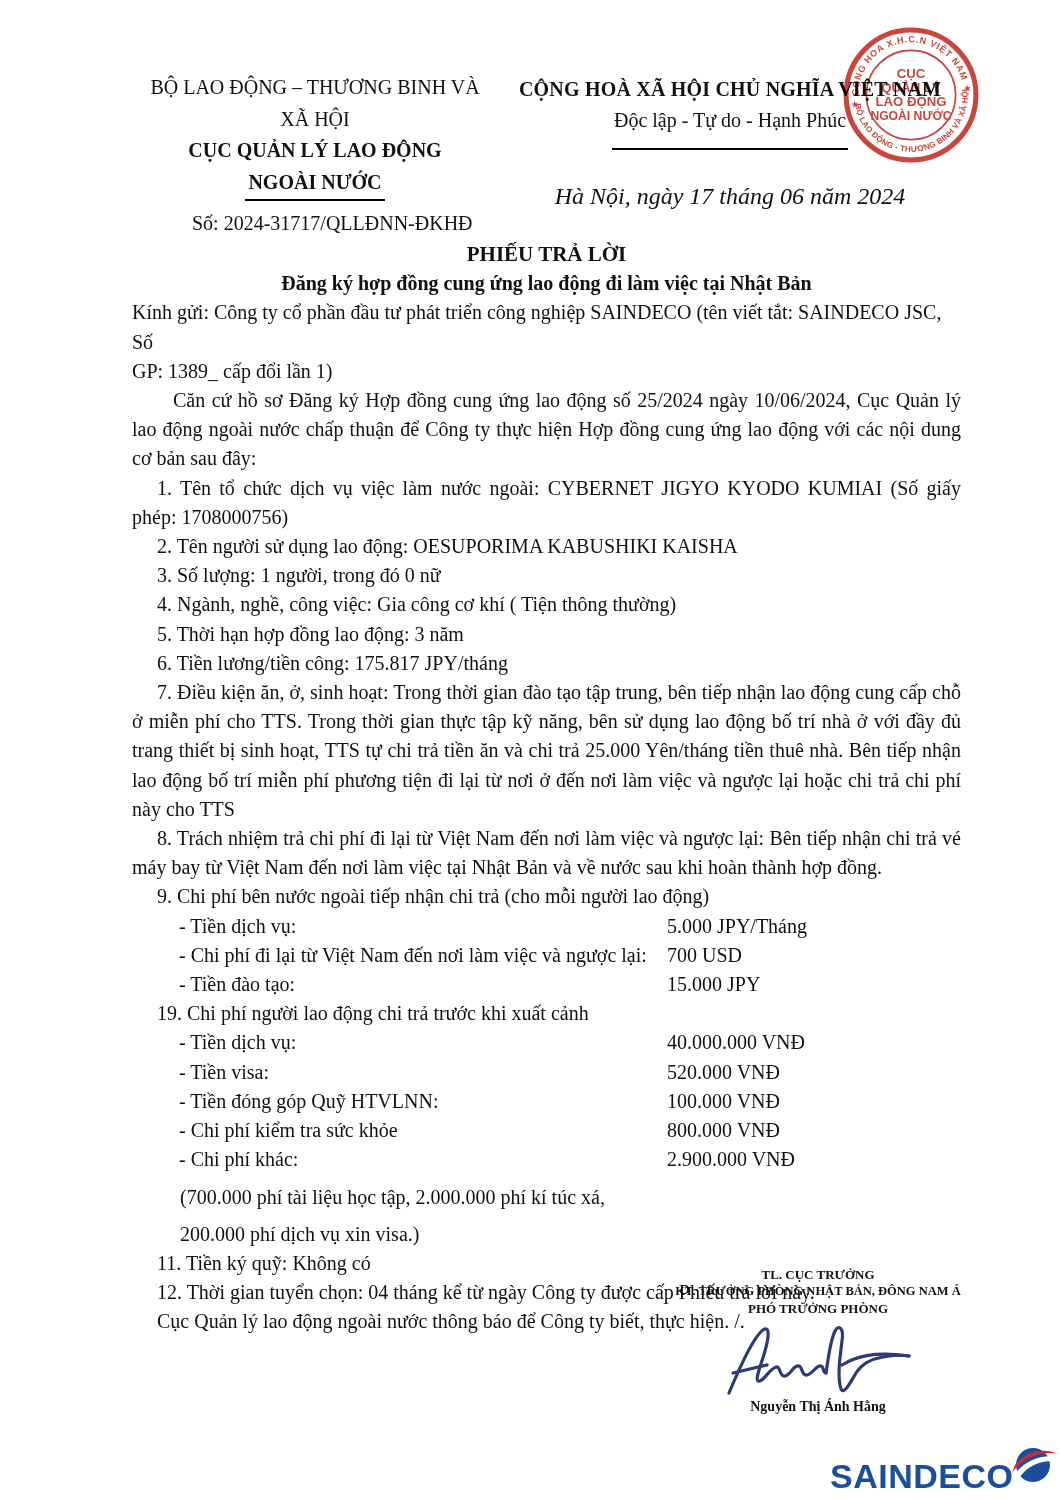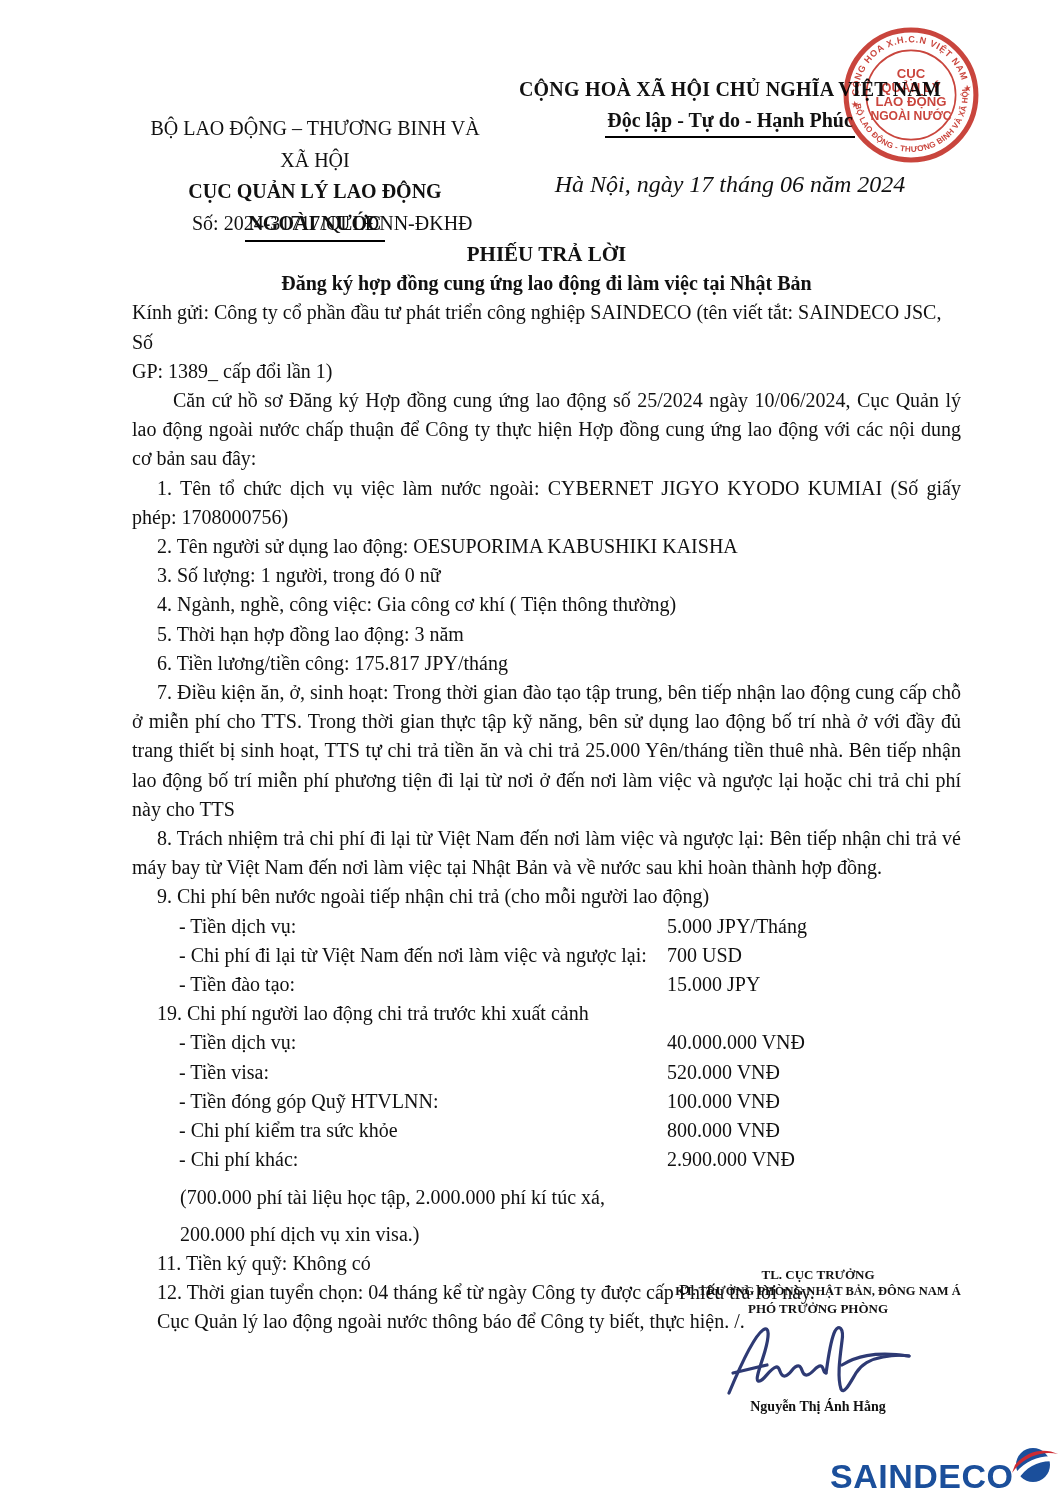--- a/index.html
+++ b/index.html
@@ -4,30 +4,30 @@
 <style>
   html,body { margin:0; padding:0; background:#e8e8e8; }
   .page {
     position:relative; width:1061px; height:1500px; margin:0 auto;
     background:#ffffff; overflow:hidden;
     font-family:"Liberation Serif", serif; color:#111; 
   }
   
   .hdr-left {
     position:absolute; left:120px; top:72px; width:390px;
-    text-align:center; font-size:20px; line-height:31.5px;margin-top:41px;
+    text-align:center; font-size:20px; line-height:31.5px;
   }
   .hdr-left .dept { font-weight:bold; }
   .hdr-left .dept-u { font-weight:bold; display:inline-block; border-bottom:2px solid #000; padding:0 3px 1px; }
   .hdr-right {
     position:absolute; left:500px; top:74px; width:460px;
     text-align:center; font-size:20px; line-height:31px;
   }
   .hdr-right .national { font-weight:bold; letter-spacing:0.2px; }
-  .hdr-right .motto { font-weight:bold; display:inline-block; border-bottom:2px solid #000; padding:0 2px 0;text-align:center; }
+  .hdr-right .motto { font-weight:normal; display:inline-block; border-bottom:2px solid #000; padding:0 2px 12px;text-align:center; }
   .hdr-right .place-date { font-style:italic; margin-top:31px; font-size:24px; }
   .doc-number { position:absolute; left:192px; top:212px; font-size:20px; }
   
   .stamp { position:absolute; left:840px; top:24px; width:142px; height:142px;
            opacity:0.92; mix-blend-mode:multiply; }
   
   .body {
     position:absolute; left:132px; top:240px; width:829px;
     font-size:20px; line-height:29.2px;
   }

